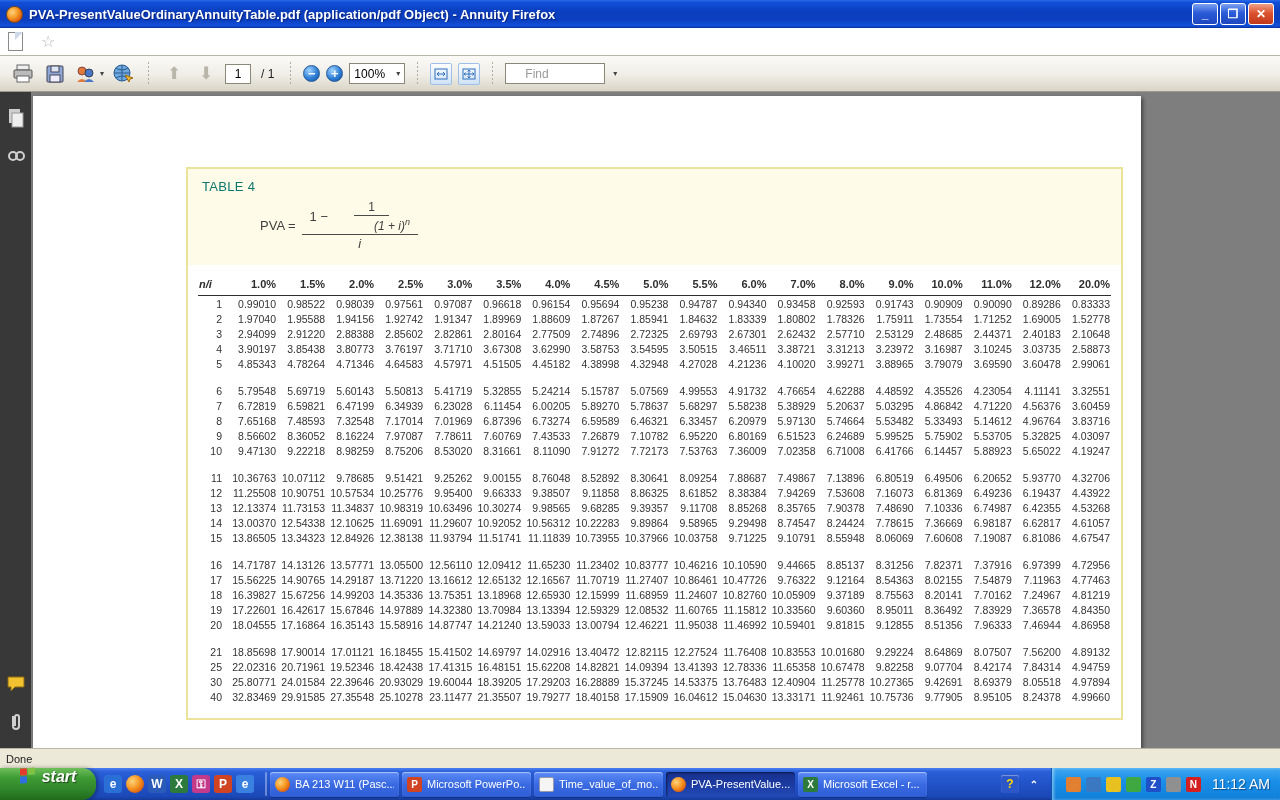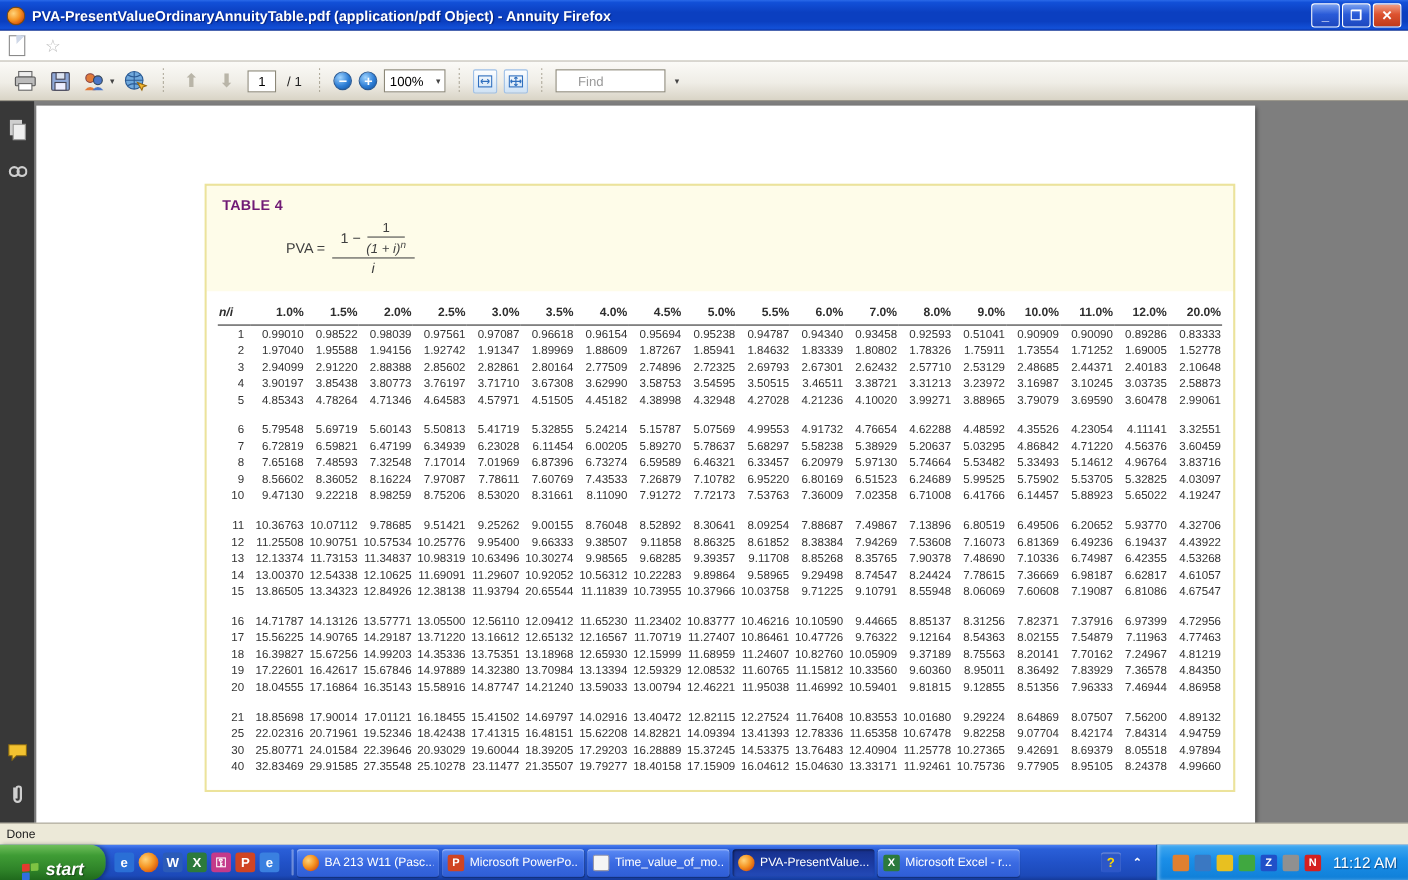--- a/index.html
+++ b/index.html
@@ -60,29 +60,29 @@
     display:flex; flex-direction:column; align-items:center; padding-top:14px; }
   .nav-ic { width:20px; height:24px; margin-bottom:14px; display:flex; align-items:center; justify-content:center; }
   .nav-spacer { flex:1 1 auto; }
   .pdf-page { position:absolute; left:33px; top:4px; width:1108px; height:652px; background:#fff;
     box-shadow:2px 2px 4px rgba(0,0,0,.45); }
 
   
   .ann-box { position:absolute; left:153px; top:71px; width:937px; border:2px solid #ece39b; background:#fff; }
   .ann-head { background:#fefce9; padding:10px 14px 12px 14px; }
   .ann-title-row { display:flex; align-items:baseline; gap:16px; }
-  .ann-label { color:#701a75; font-weight:bold; font-size:13px; letter-spacing:.3px; }
+  .ann-label { color:#0f766e; font-weight:normal; font-size:13px; letter-spacing:.3px; }
   .ann-title { color:#3f3f3f; font-size:14px; }
   .formula { margin:6px 0 2px 58px; color:#3f3f3f; font-size:13px; display:flex; align-items:center; gap:6px; }
   .frac { display:inline-flex; flex-direction:column; align-items:center; vertical-align:middle; }
   .frac .top { padding:0 8px 1px 8px; border-bottom:1px solid #4a4a4a; display:flex; align-items:center; gap:5px; }
   .frac .bot { padding-top:1px; }
   .ifrac { display:inline-flex; flex-direction:column; align-items:center; font-size:12px; }
   .ifrac .itop { padding:0 14px 1px 14px; border-bottom:1px solid #4a4a4a; }
-  .ifrac .ibot { padding-top:1px; }
+  .ifrac .ibot { padding-top:1px;margin-left:41px; }
   .var { font-style:italic; }
   sup { font-size:9px; }
 
   .ann-table-wrap { padding:10px 10px 14px 10px; background:#fff; }
   table.ann { border-collapse:collapse; width:100%; table-layout:fixed; }
   table.ann th { font-size:11px; font-weight:bold; color:#2e2e2e; text-align:right; padding:3px 1px 5px 1px;
     border-bottom:1.5px solid #2e2e2e; white-space:nowrap; }
   table.ann th.ncol { text-align:left; width:30px; font-style:italic; }
   table.ann td { font-size:10.5px; color:#333; text-align:right; padding:1.5px 1px; white-space:nowrap; }
   table.ann td.ncol { text-align:right; padding-right:6px; }
@@ -91,21 +91,21 @@
   
   .statusbar { position:absolute; left:0; top:748px; width:1280px; height:20px; background:#ece9d8;
     border-top:1px solid #b8b4a6; font-size:11px; color:#222; display:flex; align-items:center; padding:0 6px; }
 
   
   .taskbar { position:absolute; left:0; top:768px; width:1280px; height:32px;
     background:linear-gradient(to bottom,#4b7ef2 0%,#2a5fd8 12%,#2152c8 50%,#1c49b8 88%,#153a9a 100%);
     display:flex; align-items:center; }
   .startbtn { height:32px; width:96px; border-radius:0 14px 14px 0;
     background:linear-gradient(to bottom,#6fbf5c 0%,#3f9c35 30%,#2f8429 70%,#1f6a1c 100%);
-    display:flex; align-items:flex-end; justify-content:center; gap:6px;
+    display:flex; align-items:flex-start; justify-content:center; gap:6px;
     box-shadow:2px 0 4px rgba(0,0,0,.35); }
   .startbtn .flag { width:16px; height:15px; display:grid; grid-template-columns:7px 7px; grid-gap:1px; transform:skewY(-4deg); }
   .startbtn .flag i { display:block; height:6.5px; border-radius:1px; }
   .startbtn .flag i:nth-child(1){background:#e33b2e;} .startbtn .flag i:nth-child(2){background:#7ec343;}
   .startbtn .flag i:nth-child(3){background:#2f6fe0;} .startbtn .flag i:nth-child(4){background:#f2b factual824;}
   .startbtn .slabel { color:#fff; font-weight:bold; font-style:italic; font-size:16px; text-shadow:1px 1px 1px #1c4a18; }
   .quicklaunch { display:flex; align-items:center; gap:4px; padding:0 8px; }
   .ql-ic { width:18px; height:18px; border-radius:3px; font-size:12px; font-weight:bold; color:#fff;
     display:flex; align-items:center; justify-content:center; }
   .ql-div { width:2px; height:24px; background:rgba(255,255,255,.35); margin:0 3px; border-radius:1px; }
@@ -295,21 +295,21 @@
                 <td>0.97561</td>
                 <td>0.97087</td>
                 <td>0.96618</td>
                 <td>0.96154</td>
                 <td>0.95694</td>
                 <td>0.95238</td>
                 <td>0.94787</td>
                 <td>0.94340</td>
                 <td>0.93458</td>
                 <td>0.92593</td>
-                <td>0.51041</td>
+                <td>0.91743</td>
                 <td>0.90909</td>
                 <td>0.90090</td>
                 <td>0.89286</td>
                 <td>0.83333</td>
               </tr>
               <tr>
                 <td class="ncol">2</td>
                 <td>1.97040</td>
                 <td>1.95588</td>
                 <td>1.94156</td>
@@ -587,21 +587,21 @@
                 <td>6.62817</td>
                 <td>4.61057</td>
               </tr>
               <tr>
                 <td class="ncol">15</td>
                 <td>13.86505</td>
                 <td>13.34323</td>
                 <td>12.84926</td>
                 <td>12.38138</td>
                 <td>11.93794</td>
-                <td>20.65544</td>
+                <td>11.51741</td>
                 <td>11.11839</td>
                 <td>10.73955</td>
                 <td>10.37966</td>
                 <td>10.03758</td>
                 <td>9.71225</td>
                 <td>9.10791</td>
                 <td>8.55948</td>
                 <td>8.06069</td>
                 <td>7.60608</td>
                 <td>7.19087</td>

